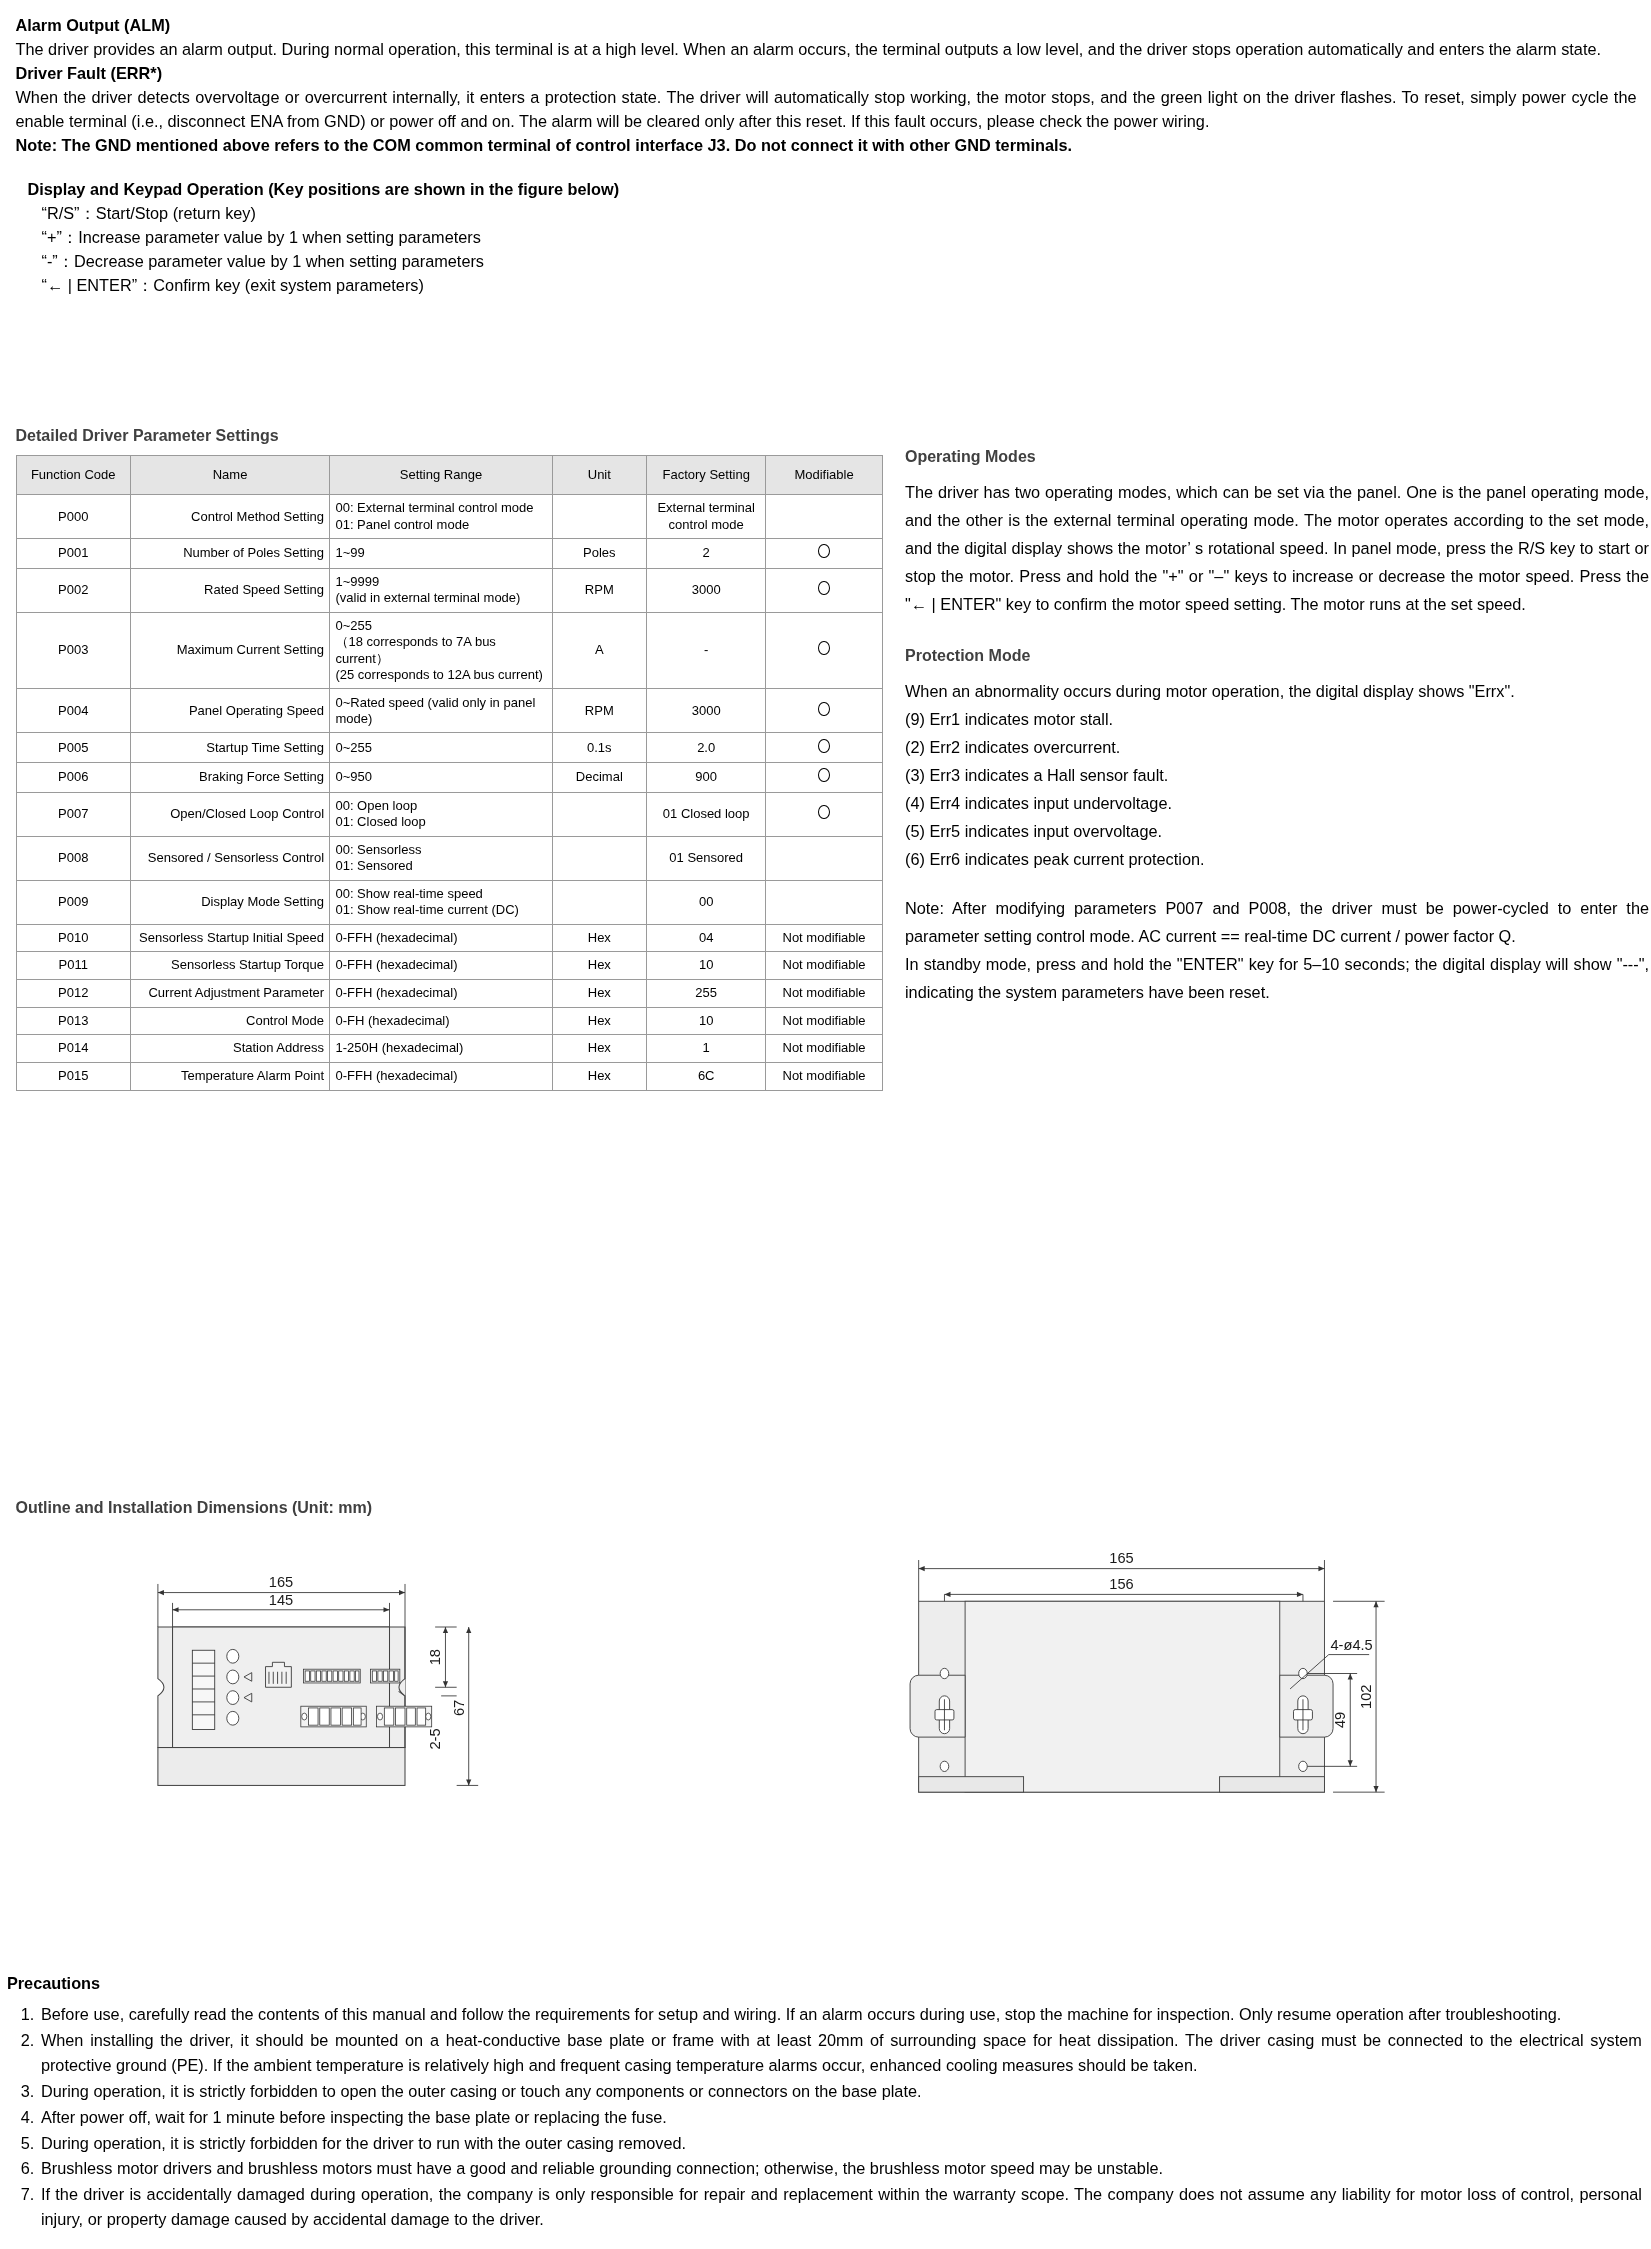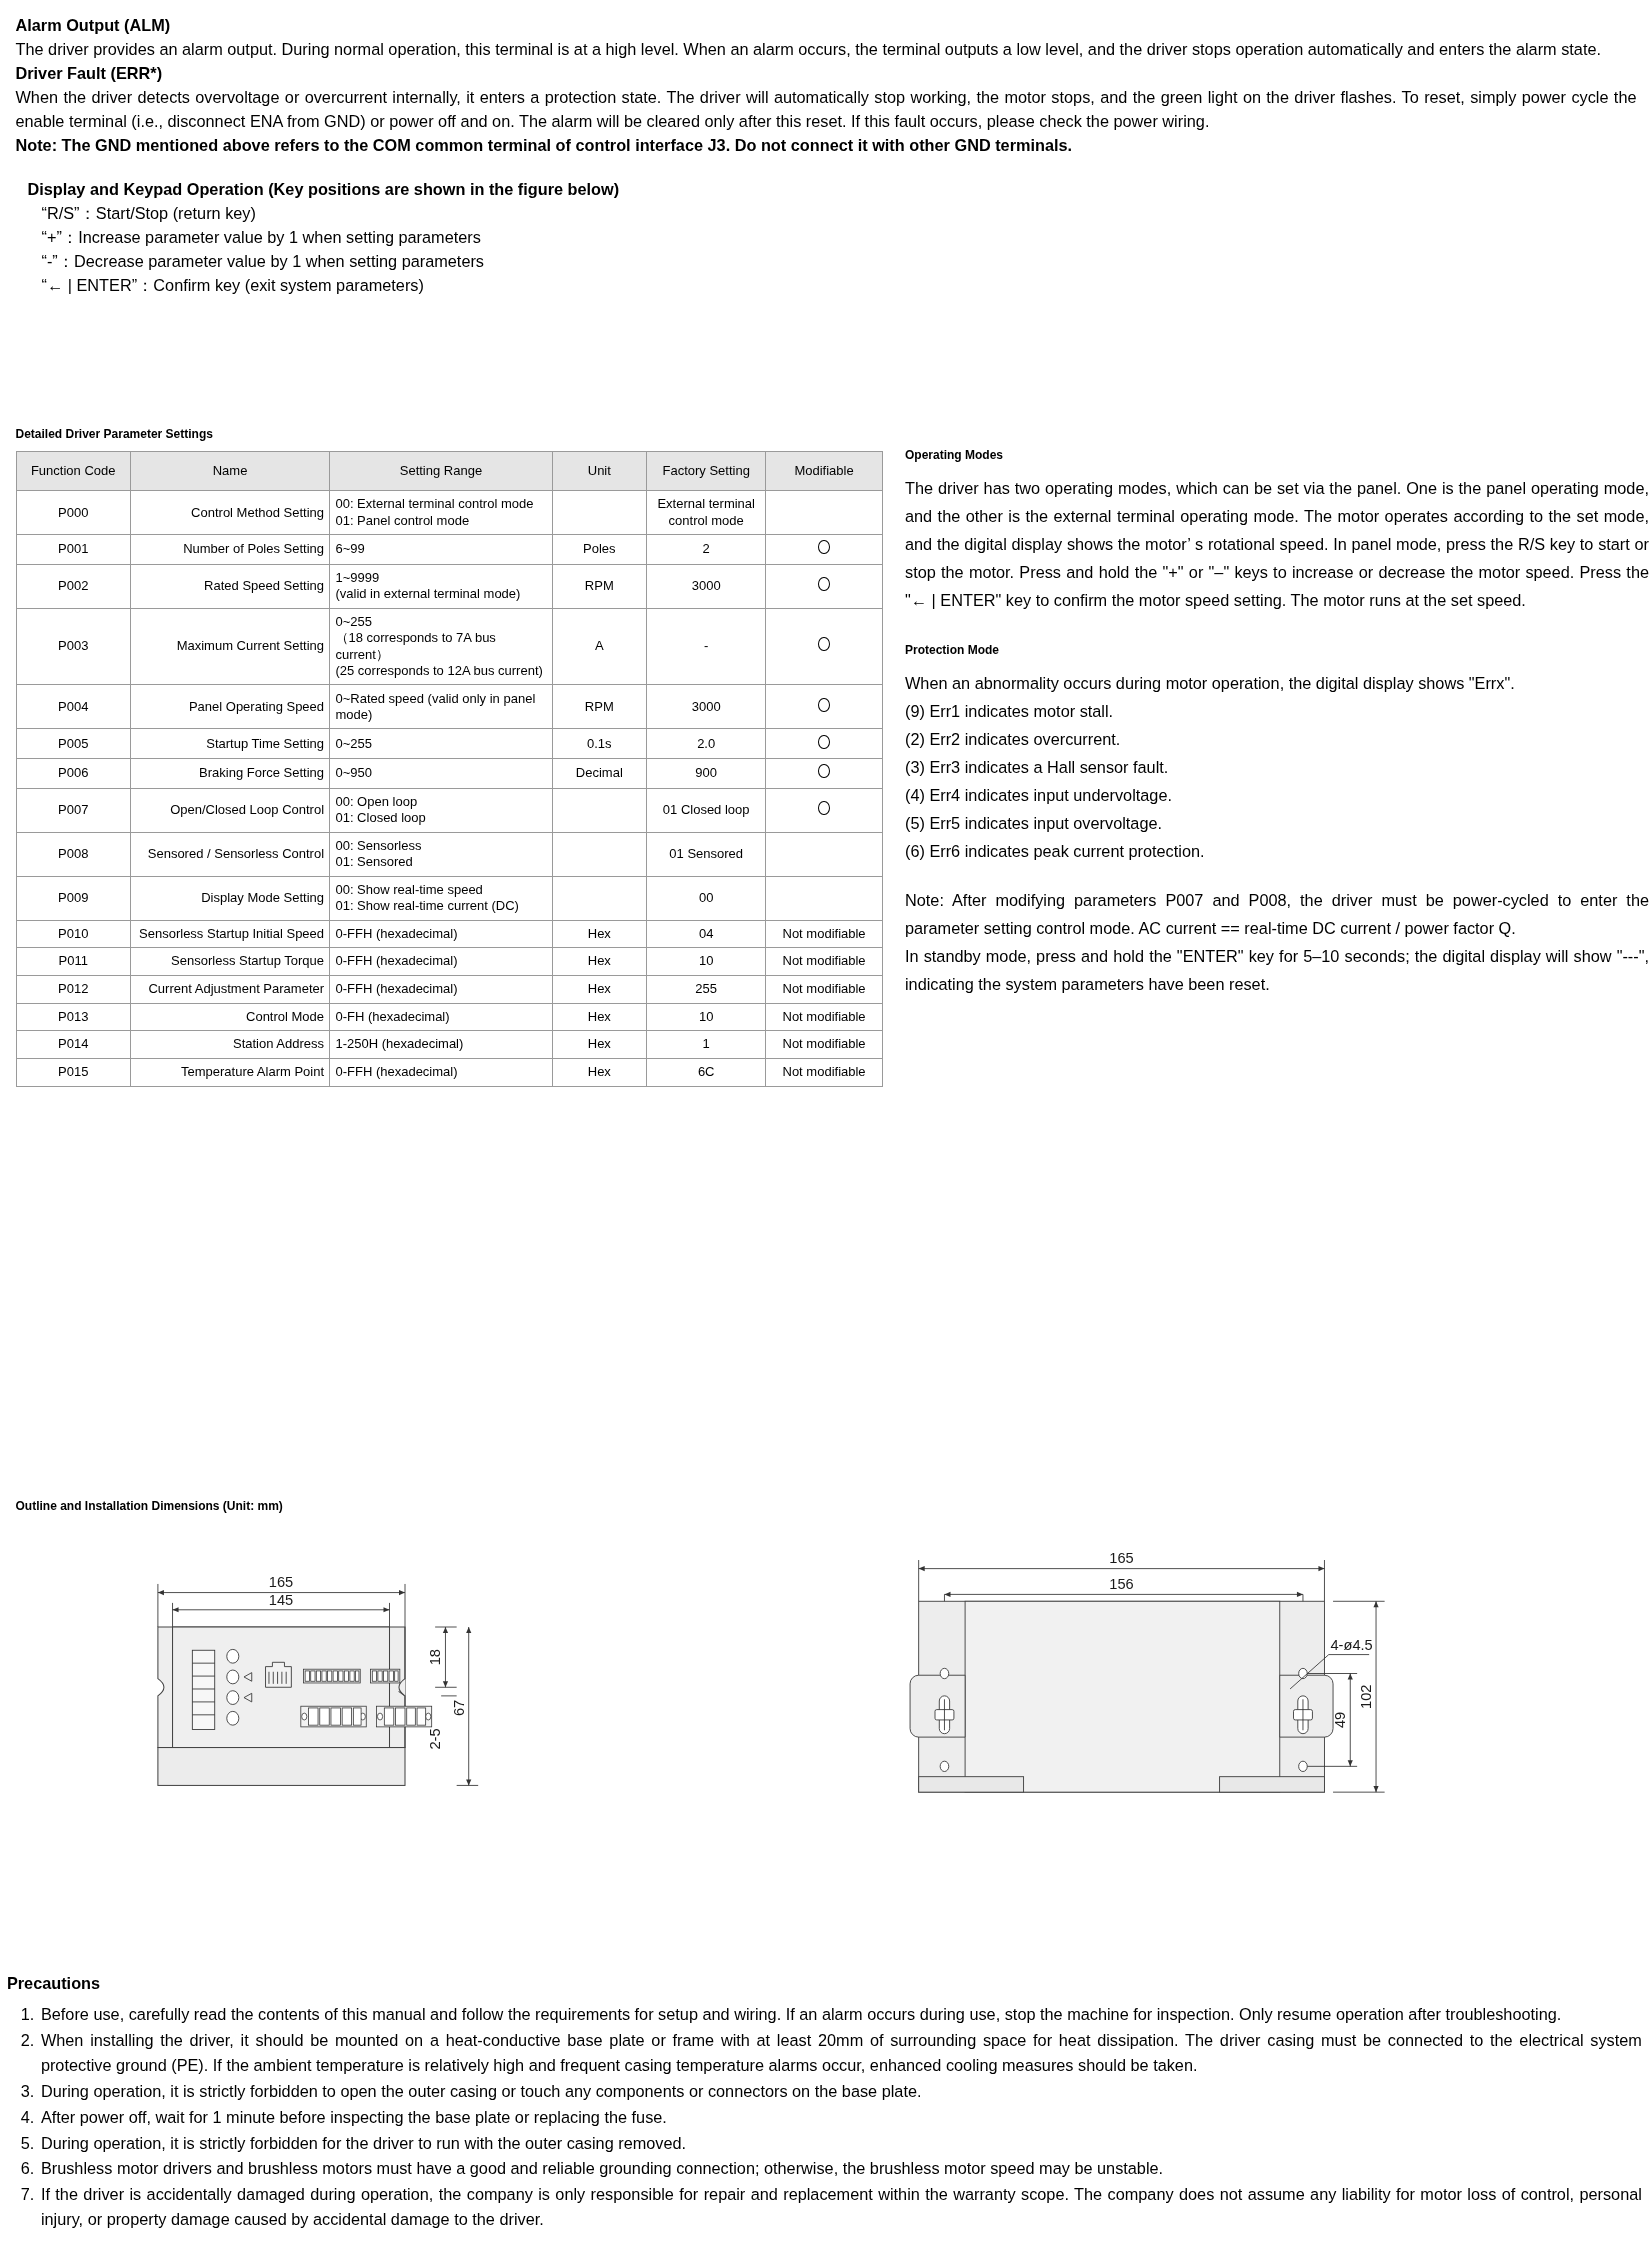--- a/index.html
+++ b/index.html
@@ -58,23 +58,23 @@
   }
   .keypad-line {
     font-size: 16.3px;
     line-height: 24px;
     margin: 0;
     padding-left: 26px;
   }
 
   
   .red-head {
-    color: #000000;
+    color: #404040;
     font-weight: bold;
-    font-size: 12px;
+    font-size: 16px;
     margin: 0;
   }
 
   
   .col-left {
     position: absolute;
     left: 15.5px;
     top: 423px;
     width: 860px;
   }
@@ -226,21 +226,21 @@
             <td class="c-name">Control Method Setting</td>
             <td class="c-range ml">00: External terminal control mode
 01: Panel control mode</td>
             <td class="c-unit"></td>
             <td class="c-fact ml">External terminal control mode</td>
             <td class="c-mod"></td>
           </tr>
           <tr>
             <td class="c-code">P001</td>
             <td class="c-name">Number of Poles Setting</td>
-            <td class="c-range ml">6~99</td>
+            <td class="c-range ml">1~99</td>
             <td class="c-unit">Poles</td>
             <td class="c-fact ml">2</td>
             <td class="c-mod"><span class="circ"></span></td>
           </tr>
           <tr>
             <td class="c-code">P002</td>
             <td class="c-name">Rated Speed Setting</td>
             <td class="c-range ml">1~9999
 (valid in external terminal mode)</td>
             <td class="c-unit">RPM</td>

